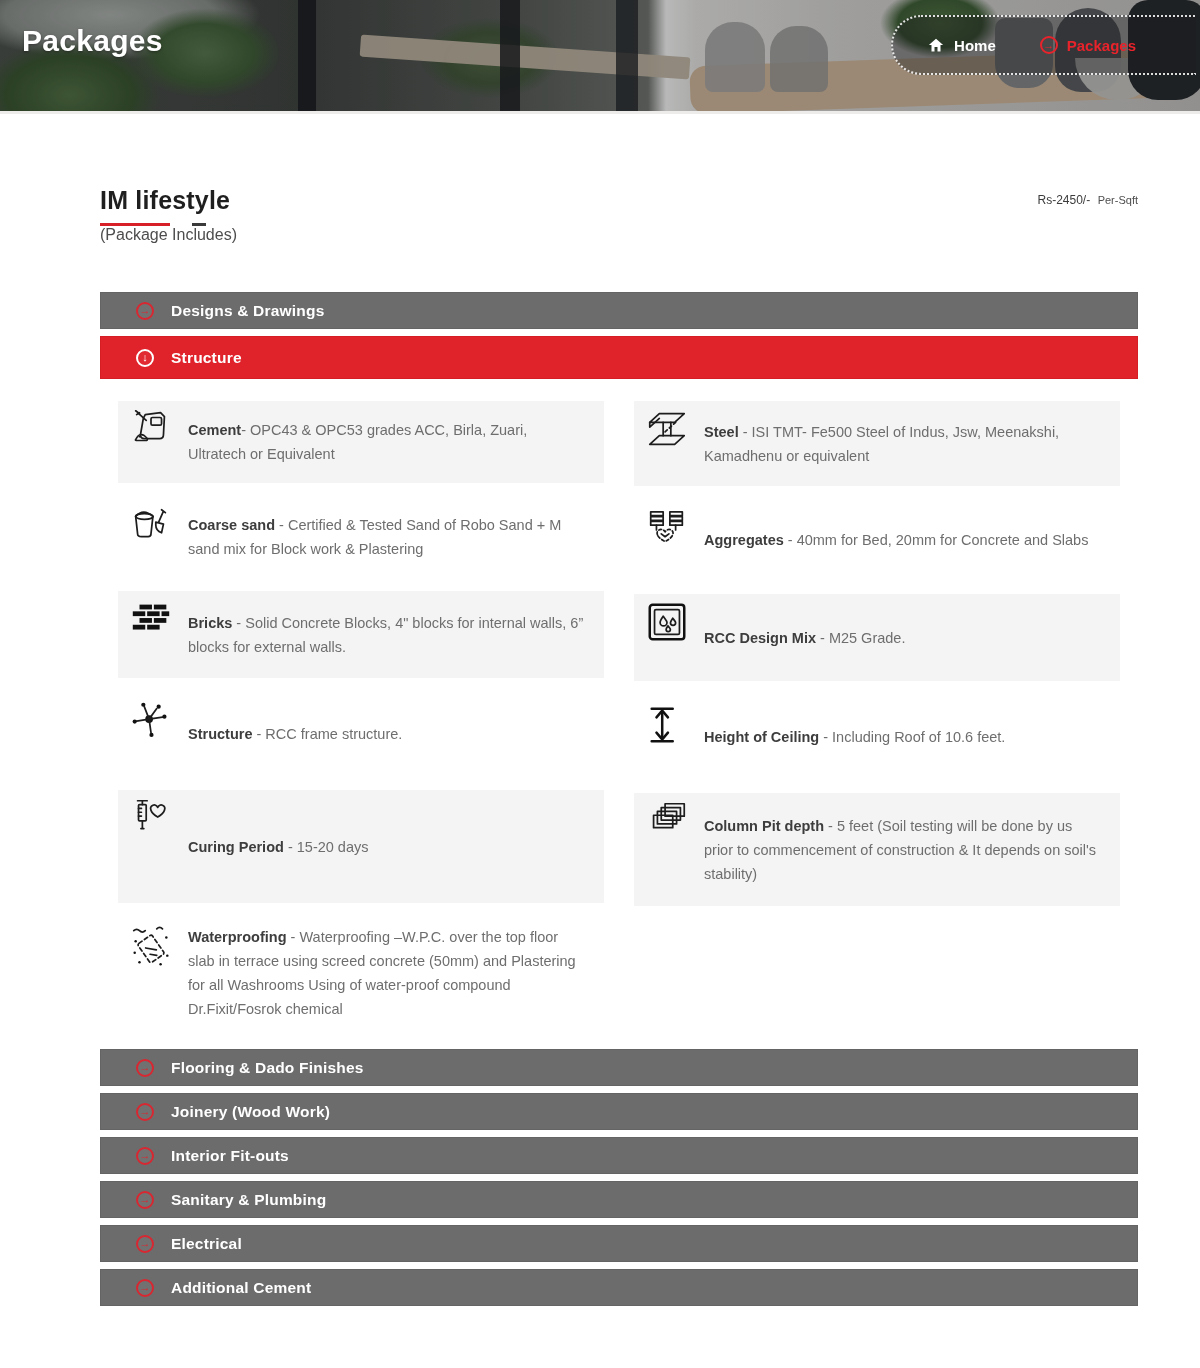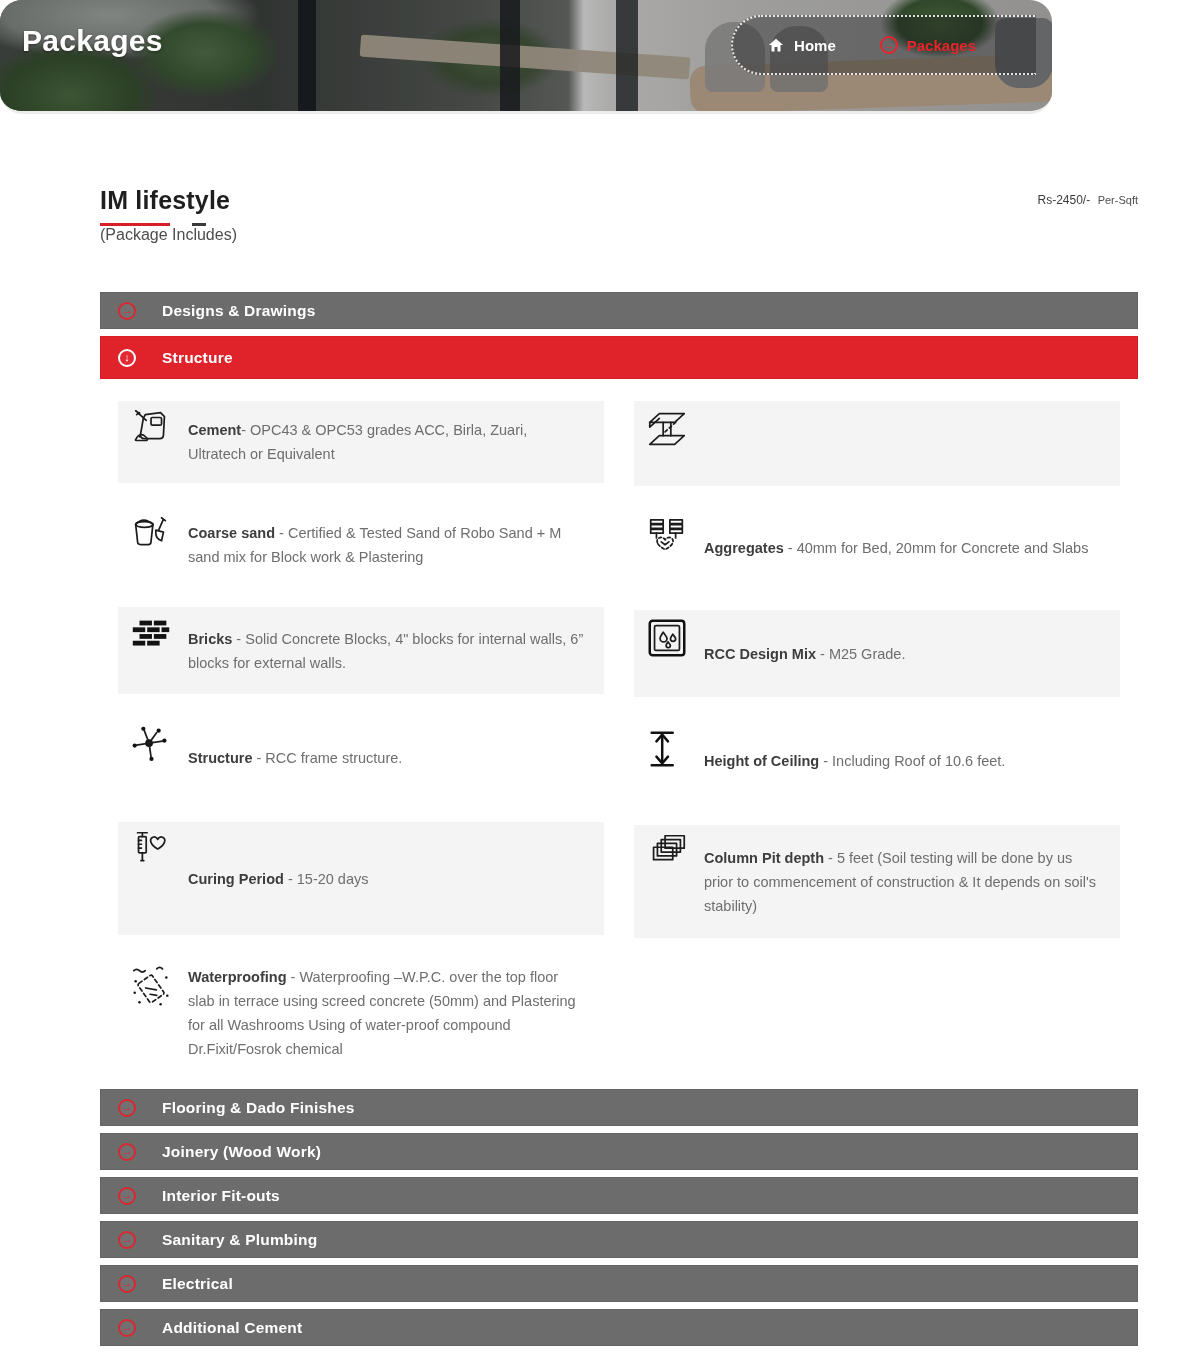--- a/index.html
+++ b/index.html
@@ -1,23 +1,23 @@
 <!DOCTYPE html>
 <html><head>
 <meta charset="utf-8">
 <style>
   * { box-sizing: border-box; margin: 0; padding: 0; }
   html,body { width:1200px; height:1368px; background:#fff;
     font-family:"Liberation Sans","DejaVu Sans",sans-serif; overflow:hidden; }
 
   
-  .hero { position:relative; width:1052px; height:114px; overflow:hidden;
+  .hero { position:relative; width:1200px; height:114px; overflow:hidden;
     border-bottom:3px solid #edecea;
     background:linear-gradient(90deg,#474c46 0%,#3c403c 25%,#565a55 45%,#6a6d68 54%,
-      #e9eae8 55.5%,#d9d8d5 58%,#c9c8c5 70%,#b8b7b4 100%);border-radius:22px;}
+      #e9eae8 55.5%,#d9d8d5 58%,#c9c8c5 70%,#b8b7b4 100%);}
   .hero .decor { position:absolute; }
   .d-floor { left:-40px; top:-30px; width:300px; height:90px; border-radius:50%;
     background:radial-gradient(closest-side,#aeb3ae,#8b908b 70%,transparent); opacity:.9;}
   .d-plant1 { left:-20px; top:40px; width:180px; height:110px; border-radius:50%;
     background:radial-gradient(closest-side,#4d6a40,#35502c 70%,transparent);}
   .d-plant2 { left:130px; top:8px; width:150px; height:90px; border-radius:50%;
     background:radial-gradient(closest-side,#55744a,#3c5a33 65%,transparent); opacity:.95;}
   .d-plant3 { left:420px; top:18px; width:140px; height:80px; border-radius:50%;
     background:radial-gradient(closest-side,#50693f,#3a5130 65%,transparent); opacity:.8;}
   .d-mull1 { left:298px; top:0; width:18px; height:114px; background:#181b1d; opacity:.9;}
@@ -31,21 +31,21 @@
   .d-chair2 { left:770px; top:26px; width:58px; height:66px; background:#8f8f8d; border-radius:26px 26px 8px 8px; opacity:.85;}
   .d-plantR { left:880px; top:-12px; width:120px; height:70px; border-radius:50%;
     background:radial-gradient(closest-side,#4d6e3e,#3c5a33 70%,transparent);}
   .d-vase1 { left:995px; top:18px; width:58px; height:70px; background:#7d7f80; border-radius:10px 10px 24px 24px;}
   .d-vase2 { left:1055px; top:8px; width:66px; height:84px; background:#55585a; border-radius:33px 33px 26px 26px;}
   .d-vase3 { left:1128px; top:0; width:78px; height:100px; background:#24282b; border-radius:20px 20px 30px 30px;}
   .d-bowl { left:1075px; top:58px; width:86px; height:42px; background:#babab6; border-radius:0 0 44px 44px; opacity:.95;}
   .hero .overlay { position:absolute; inset:0; background:rgba(10,10,12,.22);}
   .hero-title { position:absolute; left:22px; top:24px; color:#fff; font-size:30px;
     font-weight:700; letter-spacing:.3px; text-shadow:0 1px 3px rgba(0,0,0,.4);}
-  .breadcrumb { position:absolute; right:16px; top:15px; height:60px;
+  .breadcrumb { position:absolute; right:4px; top:15px; height:60px;
     display:flex; align-items:center; padding:0 60px 0 34px;
     border:2px dotted rgba(255,255,255,.85); border-right:none;
     border-radius:32px 0 0 32px; background:rgba(25,25,28,.38);}
   .crumb { display:flex; align-items:center; gap:9px; font-size:15px; font-weight:700;
     cursor:pointer; text-decoration:none;}
   .crumb.home { color:#fff; }
   .crumb.current { color:#e8232b; margin-left:44px;}
   .home-ic svg { display:block; }
   .circ { width:18px; height:18px; border:2px solid currentColor; border-radius:50%;
     display:inline-flex; align-items:center; justify-content:center; flex:0 0 auto;
@@ -61,31 +61,31 @@
   .u-red { width:70px; height:3px; background:#d61f26;}
   .u-dark { width:14px; height:3px; background:#3a3a3a; margin-left:22px;}
   .includes { font-size:16px; color:#4d4d4d; }
   .price { margin-top:4px; white-space:nowrap;}
   .price .amount { font-size:12px; color:#3c3c3c;}
   .price .unit { font-size:11px; color:#4e4e4e; margin-left:3px;}
 
   
   .accordion { margin-top:48px; }
   .bar { width:100%; height:37px; background:#6c6c6c; border:1px solid #646464;
-    display:flex; align-items:center; gap:26px; padding-left:17px; margin-bottom:7px;
+    display:flex; align-items:center; gap:17px; padding-left:35px; margin-bottom:7px;
     cursor:pointer;}
   .bar .circ { color:#d92731; background:rgba(255,255,255,.04);}
   .bar .bar-label { color:#fff; font-size:15.5px; font-weight:700; letter-spacing:.2px;}
   .bar.active { height:43px; background:#e0222a; border-color:#d41d25; margin-bottom:0;}
   .bar.active .circ { color:#fff; }
 
   
   .panel { background:#fff; padding:22px 18px 14px 18px; margin-bottom:8px;
     display:flex; gap:30px;}
-  .col { flex:1; display:flex; flex-direction:column; gap:24px;}
+  .col { flex:1; display:flex; flex-direction:column; gap:16px;}
   .card { position:relative; padding:6px 16px 6px 12px; display:flex; align-items:center;}
   .card.shade { background:#f4f4f4; }
   .card .ic { position:absolute; top:5px; left:10px; width:46px; height:46px;}
   .card .ic svg { width:46px; height:46px; display:block;}
   .card .txt { margin-left:58px; font-size:14.5px; color:#6e6e6e; line-height:24px;}
   .card .txt b { color:#3d3d3d; font-weight:700;}
   .h1 {min-height:82px;} .h2 {min-height:76px;} .h3 {min-height:87px;}
   .h4 {min-height:80px;} .h5 {min-height:113px;} .h6 {min-height:94px;justify-content:center;}
   .rh1 {min-height:85px;}
   svg .st { fill:none; stroke:#1d1d1d; stroke-width:1.8; stroke-linecap:round; stroke-linejoin:round;}
@@ -262,20 +262,21 @@
         <div class="card shade rh1">
           <span class="ic">
             <svg viewBox="0 0 48 48">
               <path class="st" d="M6 17 L16 8 L42 8 L32 17 Z"></path>
               <path class="st" d="M6 17 L6 22 L16 13"></path>
               <path class="st" d="M20 17 L20 31 M28 17 L28 31"></path>
               <path class="st" d="M6 40 L16 31 L42 31 L32 40 Z"></path>
               <path class="st" d="M22 27 L33 17" stroke-dasharray="3 3"></path>
             </svg>
           </span>
+          <p class="txt"><b>Steel</b><span> - ISI TMT- Fe500 Steel of Indus, Jsw, Meenakshi, Kamadhenu or equivalent</span></p>
         </div>
 
         <div class="card h2">
           <span class="ic">
             <svg viewBox="0 0 48 48">
               <rect class="st" x="7" y="5" width="13" height="4"></rect>
                 <rect class="st" x="7" y="10" width="13" height="4"></rect>
                 <rect class="st" x="7" y="15" width="13" height="4"></rect>
               <rect class="st" x="27" y="5" width="13" height="4"></rect>
                 <rect class="st" x="27" y="10" width="13" height="4"></rect>

